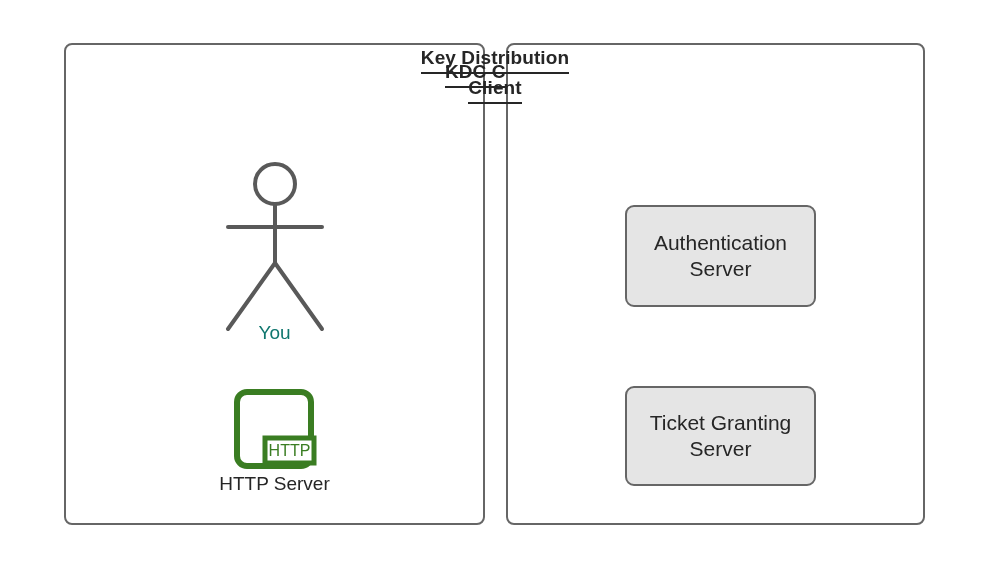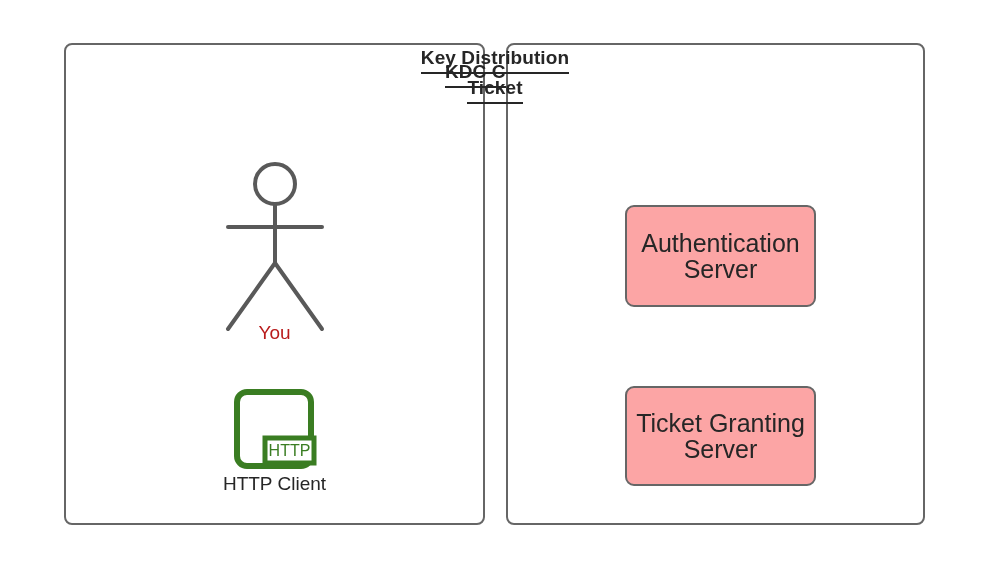--- a/index.html
+++ b/index.html
@@ -68,21 +68,21 @@
     width: 130px;
     height: 185px;
   }
   #you-label {
     position: absolute;
     left: 64px;
     top: 322px;
     width: 421px;
     text-align: center;
     font-size: 19px;
-    color: #b91c1c;
+    color: #0f766e;
   }
 
   
   #http-icon {
     position: absolute;
     left: 234px;
     top: 383px;
     width: 83px;
     height: 80px;
     margin-top: 6px;
@@ -96,26 +96,26 @@
     font-size: 19px;
     color: #262626;
   }
 
   
   .server-box {
     position: absolute;
     box-sizing: border-box;
     border: 2px solid #666666;
     border-radius: 9px;
-    background: #fca5a5;
+    background: #e5e5e5;
     display: flex;
     align-items: center;
     justify-content: center;
     text-align: center;
-    font-size: 25px;
+    font-size: 21px;
     color: #262626;
     line-height: 26px;
     padding: 4px 6px;
   }
   #box-auth-server {
     left: 625px;
     top: 205px;
     width: 191px;
     height: 102px;
   }
@@ -153,27 +153,27 @@
   <div id="you-label">You</div>
 
   <div id="http-icon">
     <svg width="83" height="80" viewBox="0 0 83 80" xmlns="http://www.w3.org/2000/svg">
       <rect x="3" y="3" width="74" height="74" rx="10" ry="10" fill="none" stroke="#3a7d22" stroke-width="6"></rect>
       <rect x="31" y="49" width="49" height="25" fill="#ffffff" stroke="#3a7d22" stroke-width="5"></rect>
       <text x="55.5" y="67" text-anchor="middle" font-family="Liberation Sans, sans-serif" font-size="16" font-weight="400" fill="#3a7d22">HTTP</text>
     </svg>
   </div>
 
-  <div id="http-service-label">HTTP Client</div>
+  <div id="http-service-label">HTTP Server</div>
 
   <div class="panel" id="panel-kdc"></div>
 
   <div class="panel-title" id="title-kdc">
     <div><span class="tline">Key Distribution</span></div>
-    <div><span class="tline">Ticket</span></div>
+    <div><span class="tline">Client</span></div>
   </div>
 
   <div class="server-box" id="box-auth-server">
     <div>
       <span>Authentication</span>
       <span>Server</span>
     </div>
   </div>
 
   <div class="server-box" id="box-tgt-server">

